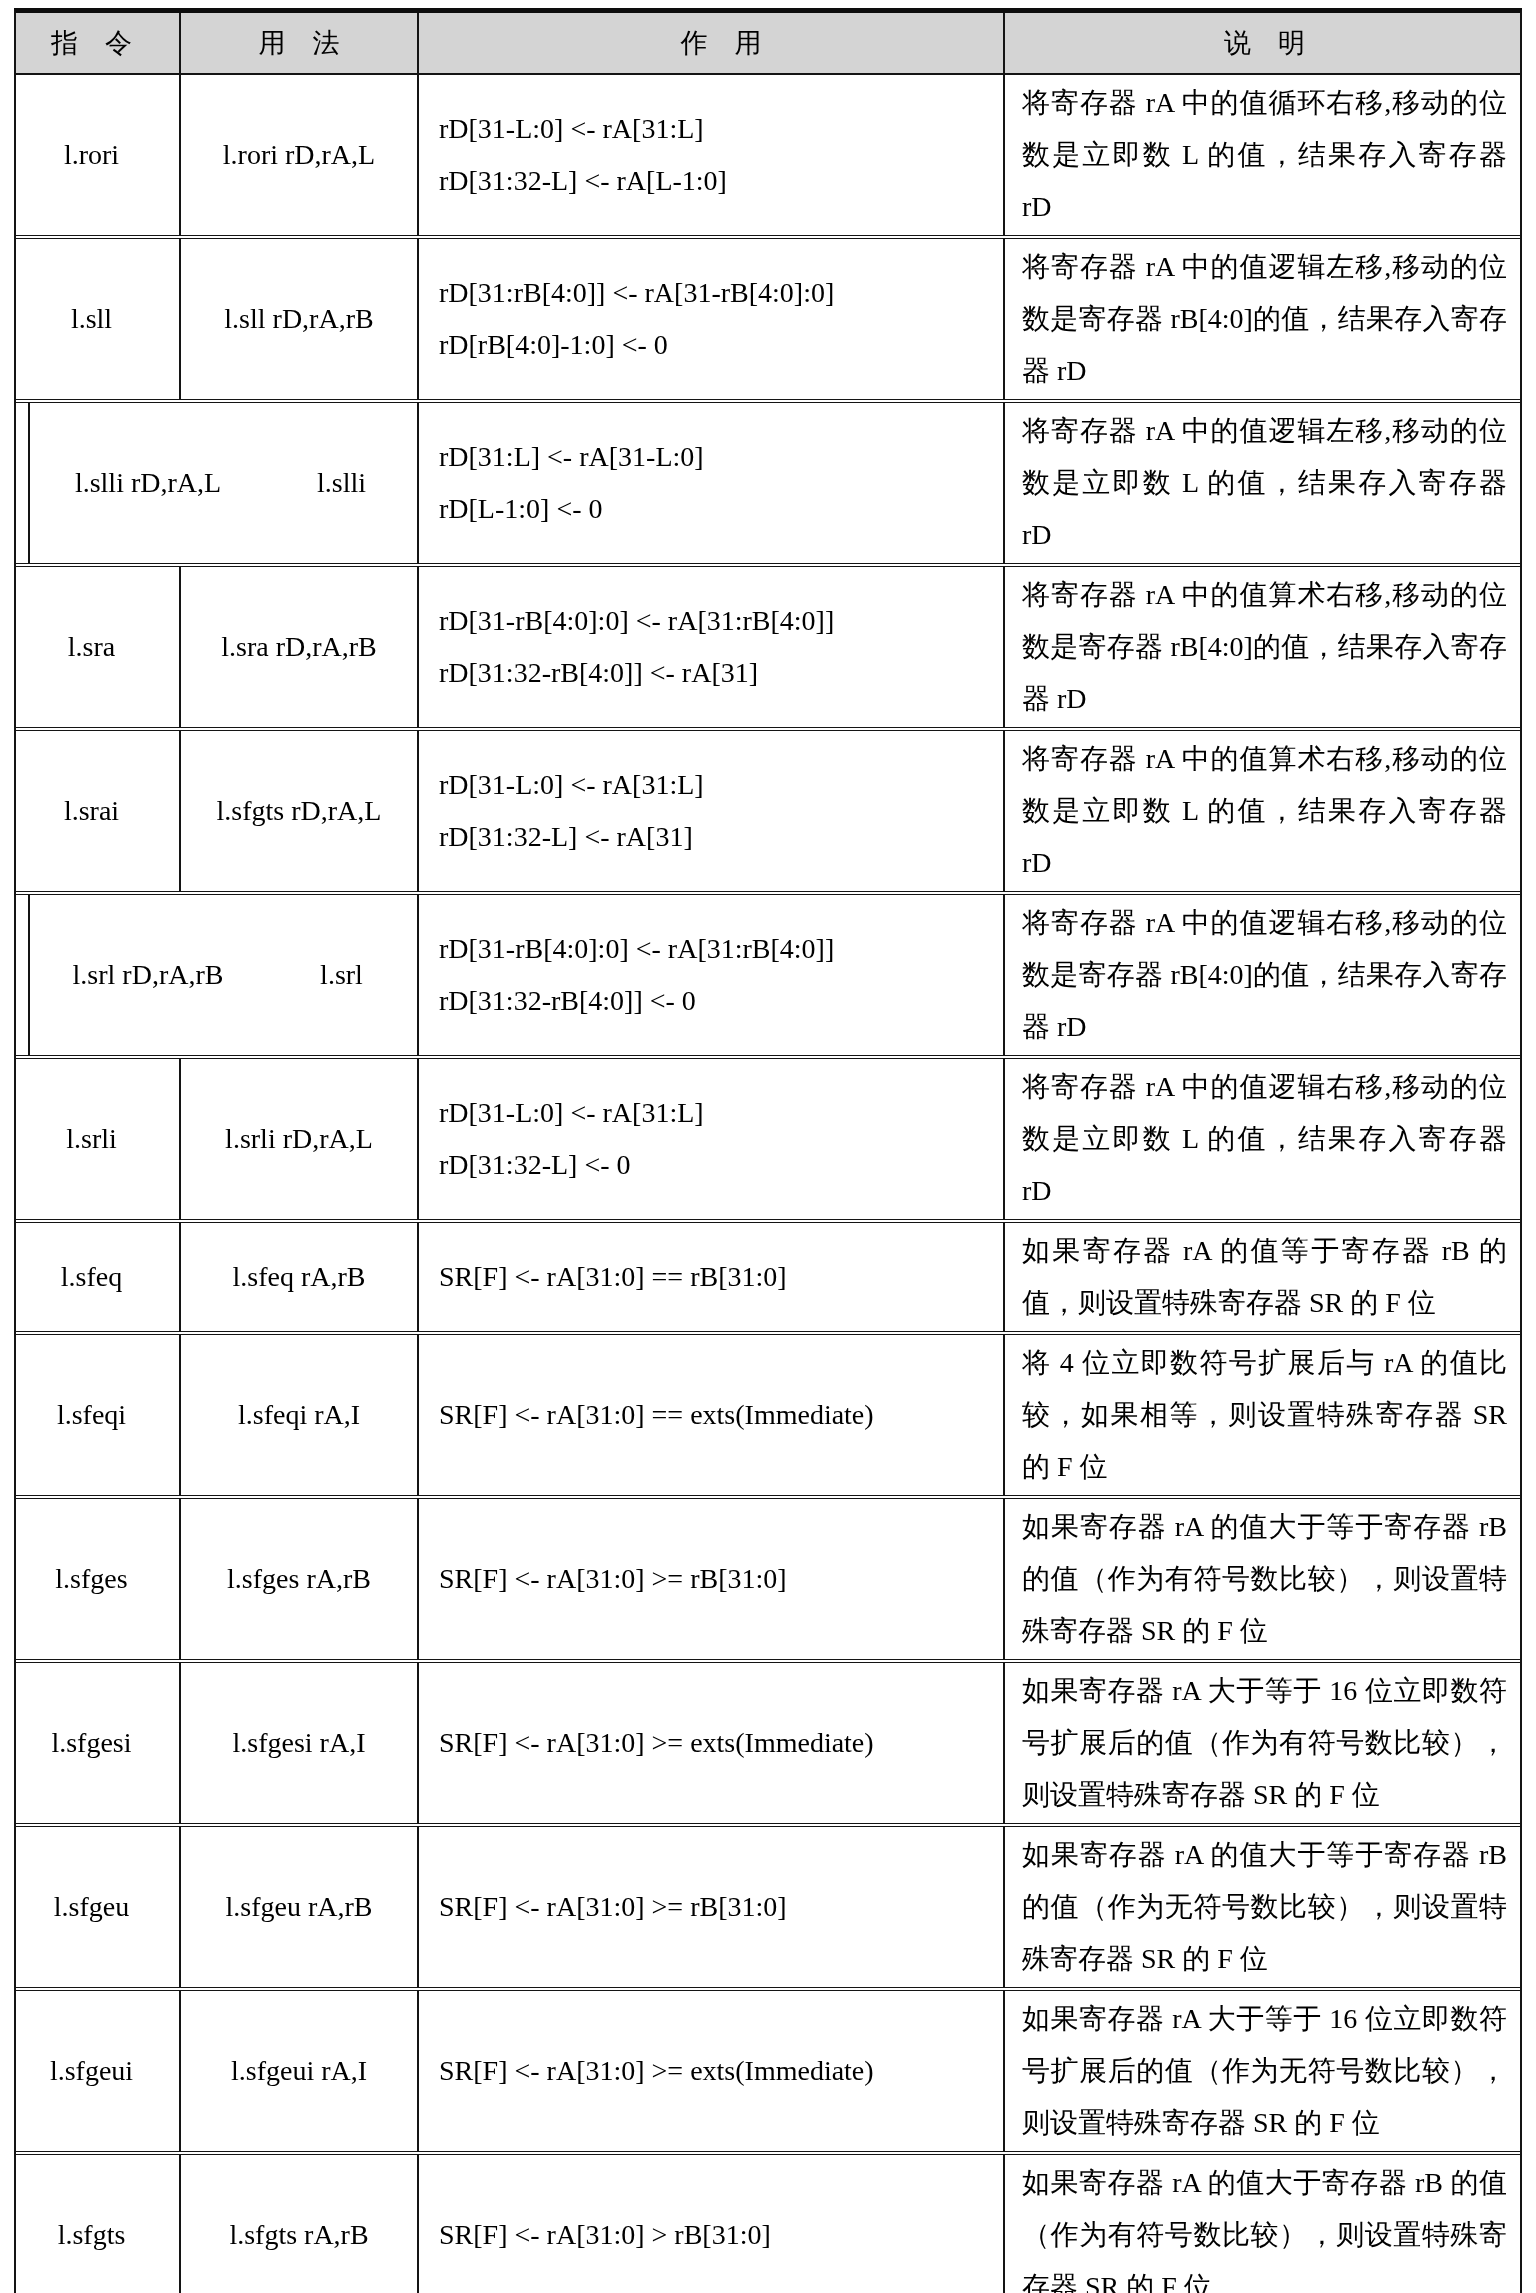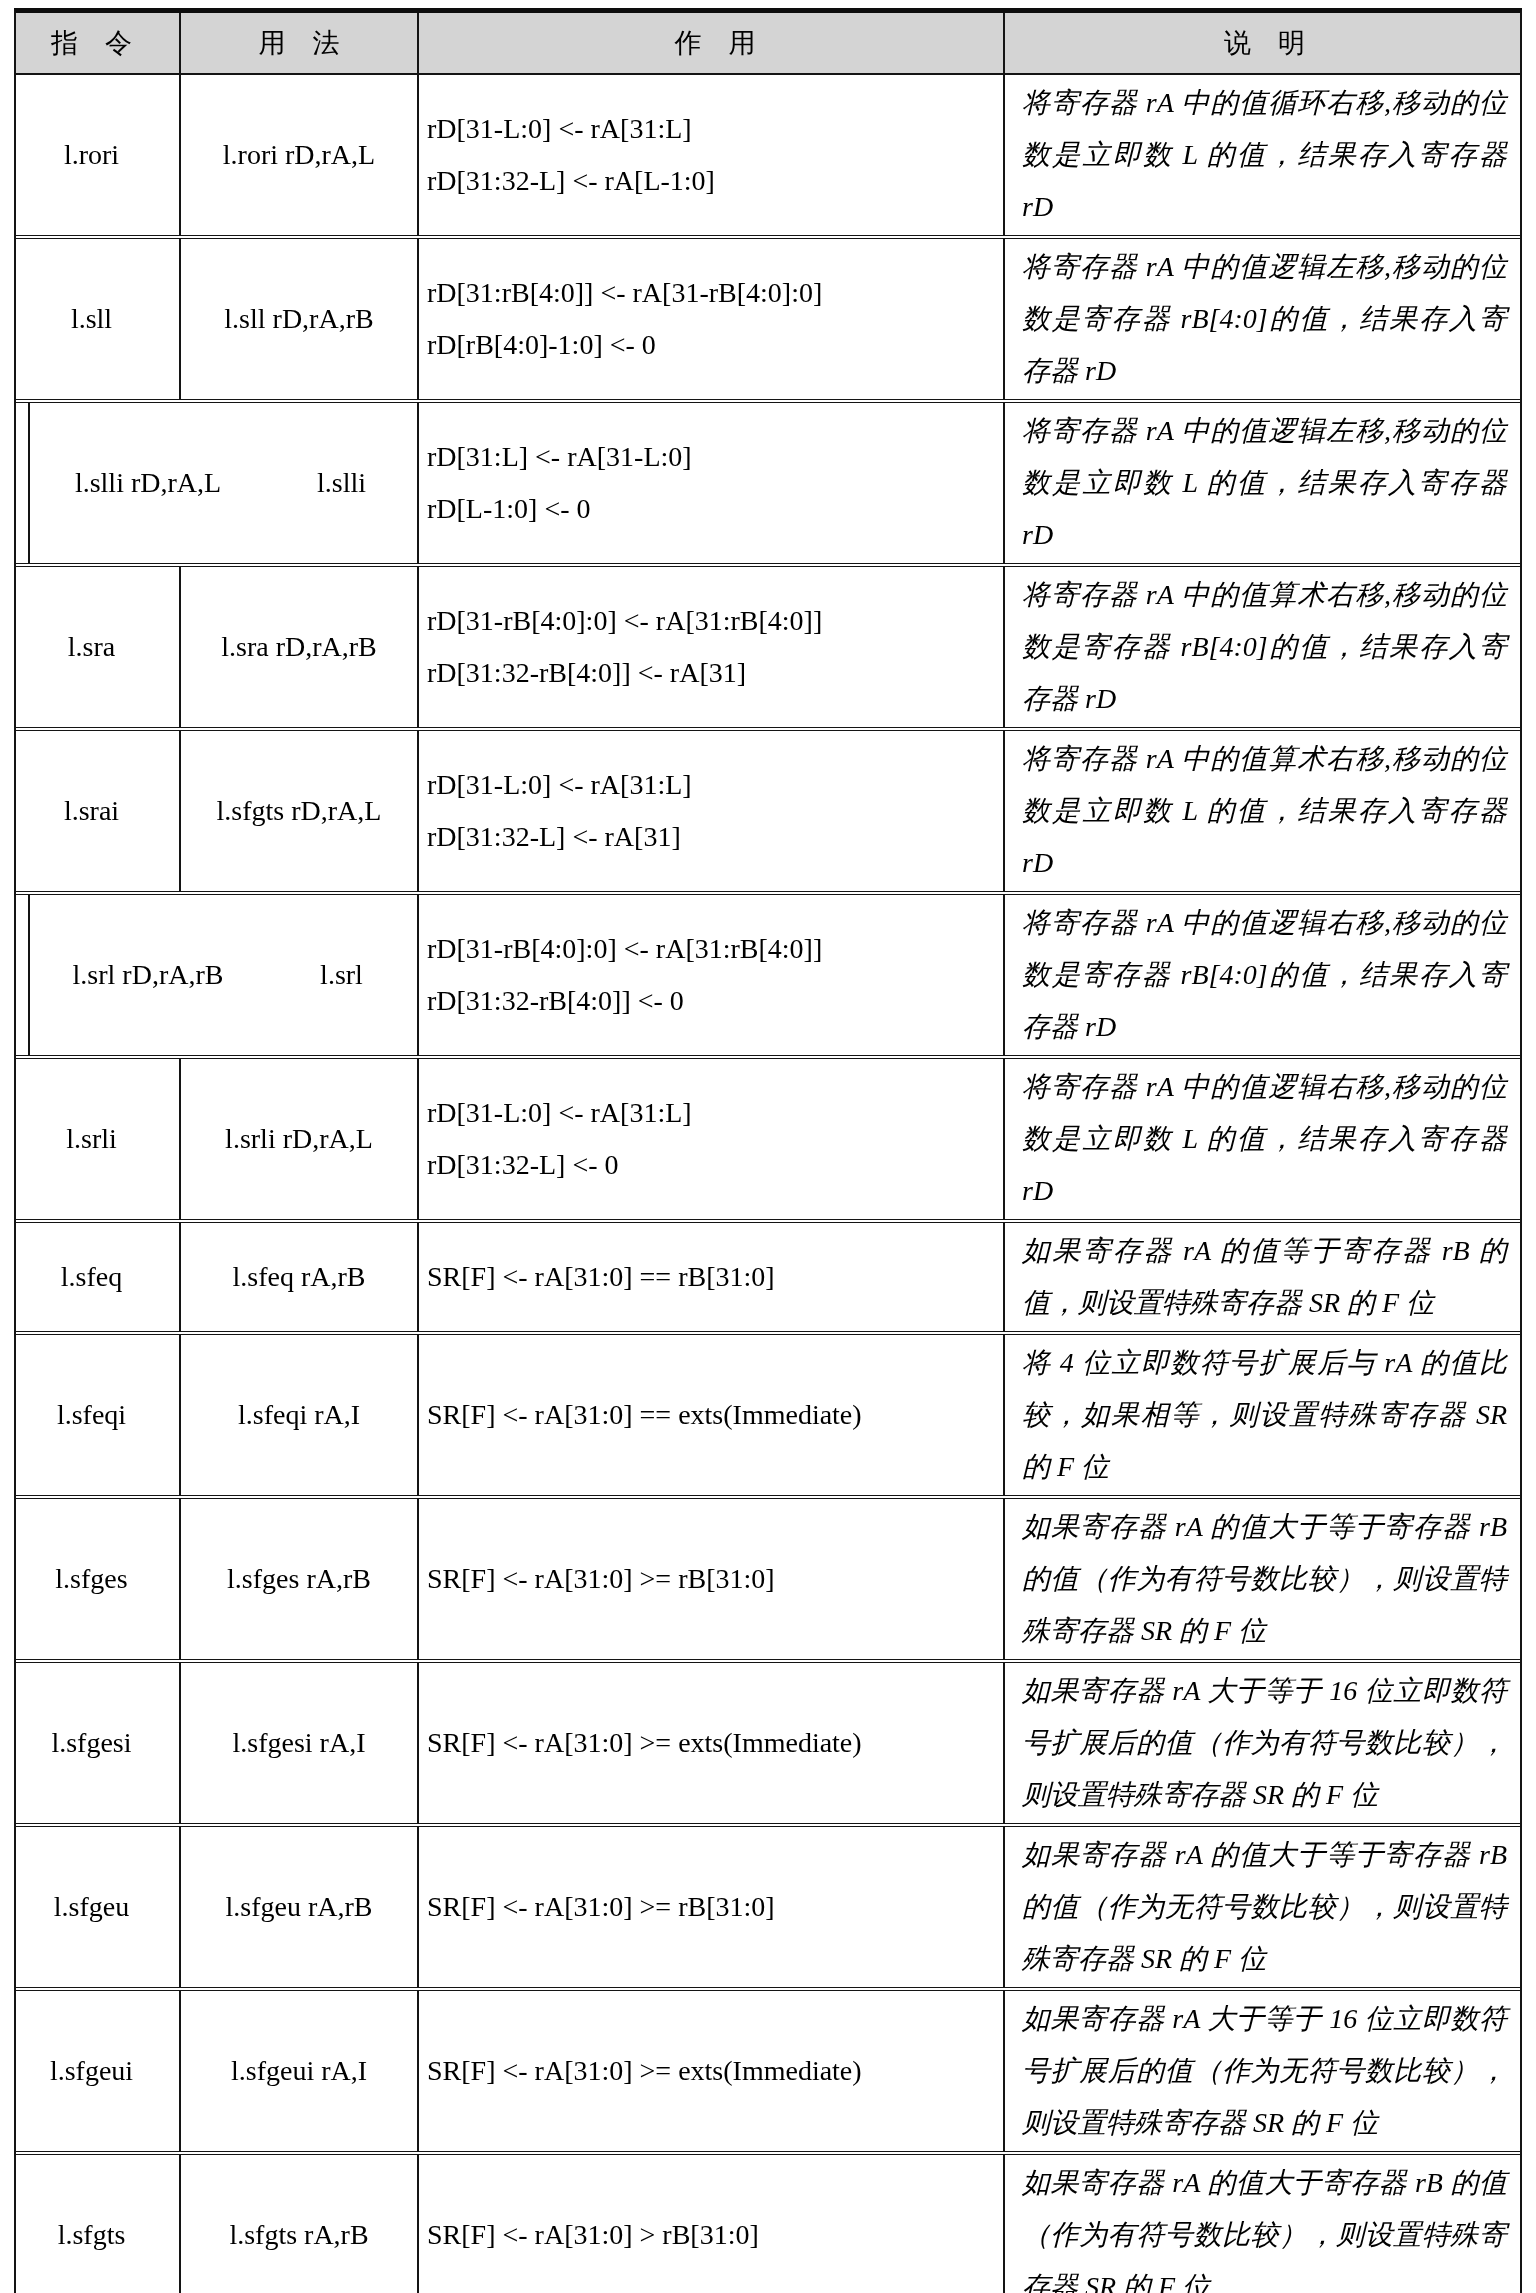--- a/index.html
+++ b/index.html
@@ -33,29 +33,29 @@
   .thead {
     background: #d4d4d4;
     border-bottom: 2px solid #141414;
     height: 60px;
   }
   .tr.body + .tr.body { border-top: 4px double #141414; }
   .c { box-sizing: border-box; display: flex; align-items: center; }
   .c2, .c3, .c4 { border-left: 2px solid #141414; }
   .c1 { width: 151px; justify-content: center; text-align: center; }
   .c2 { width: 238px; justify-content: center; text-align: center; margin-left: 12px; }
-  .c3 { width: 586px; padding-left: 8px; }
+  .c3 { width: 586px; padding-left: 20px; }
   .c4 { flex: 1; padding: 2px 13px 2px 17px; }
   .c span { display: block; width: 100%; }
   .cell-text {
     font-size: 28px;
     line-height: 52px;
   }
   .action-text { white-space: pre-line; }
-  .desc-text { text-align: justify; font-style: italic; }
+  .desc-text { text-align: justify; }
   .thead .c {
     font-family: "Liberation Sans", "DejaVu Sans", sans-serif;
     font-size: 27px;
     font-weight: 500;
     justify-content: center;
     text-align: center;
   }
 </style>
 </head>
 <body>

